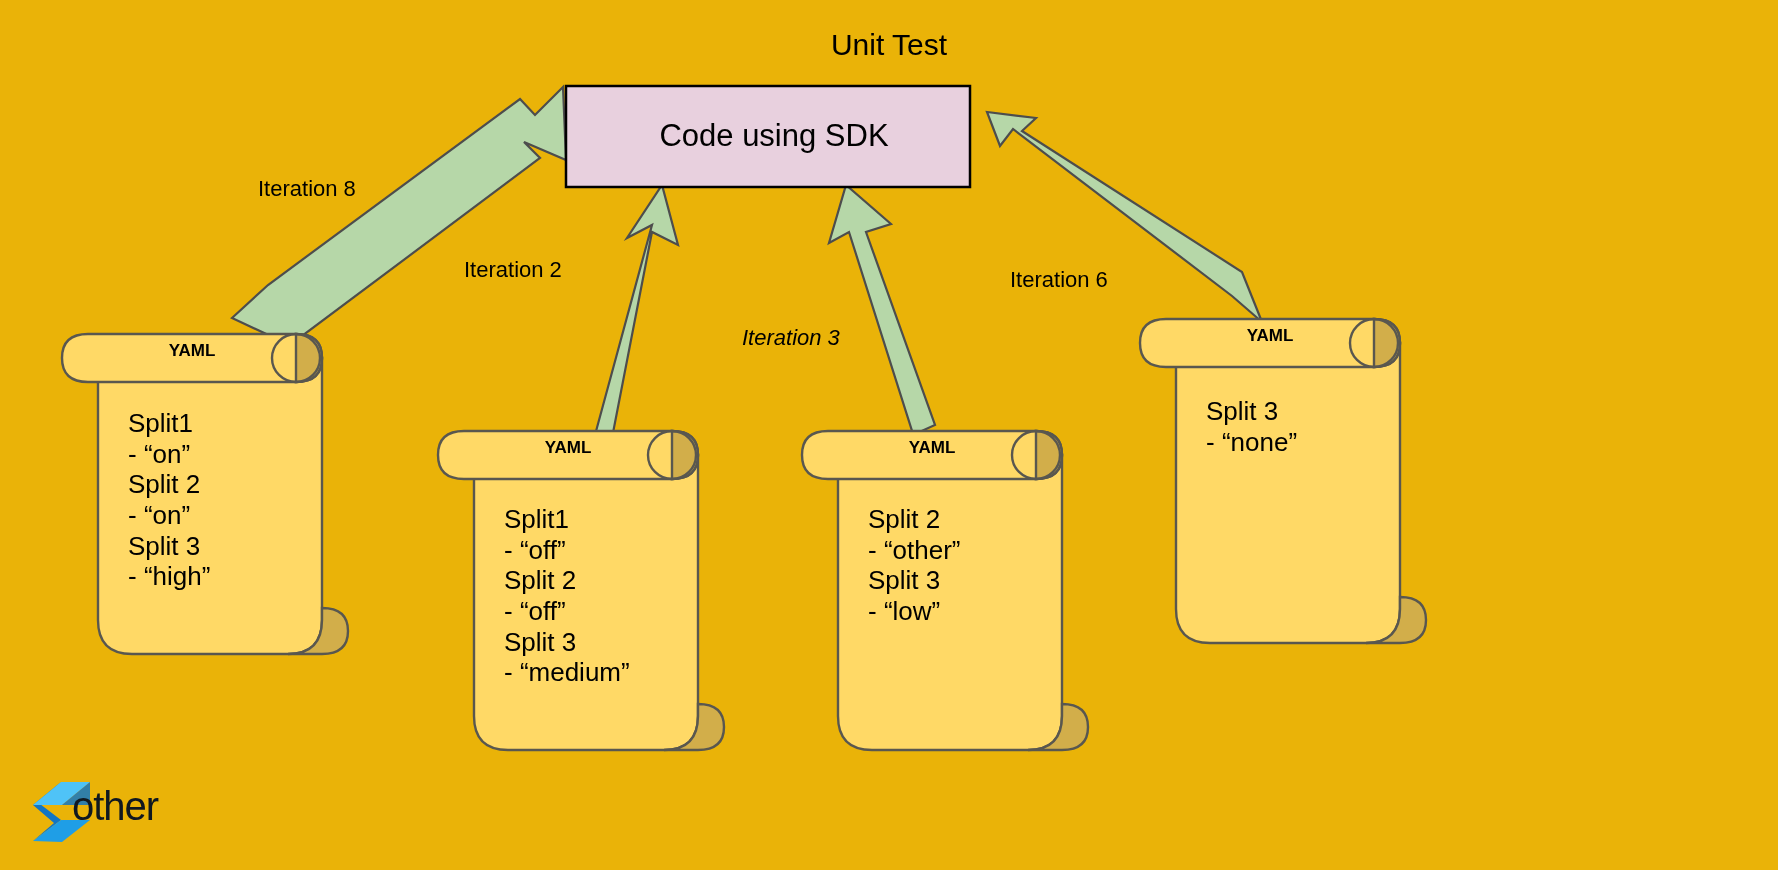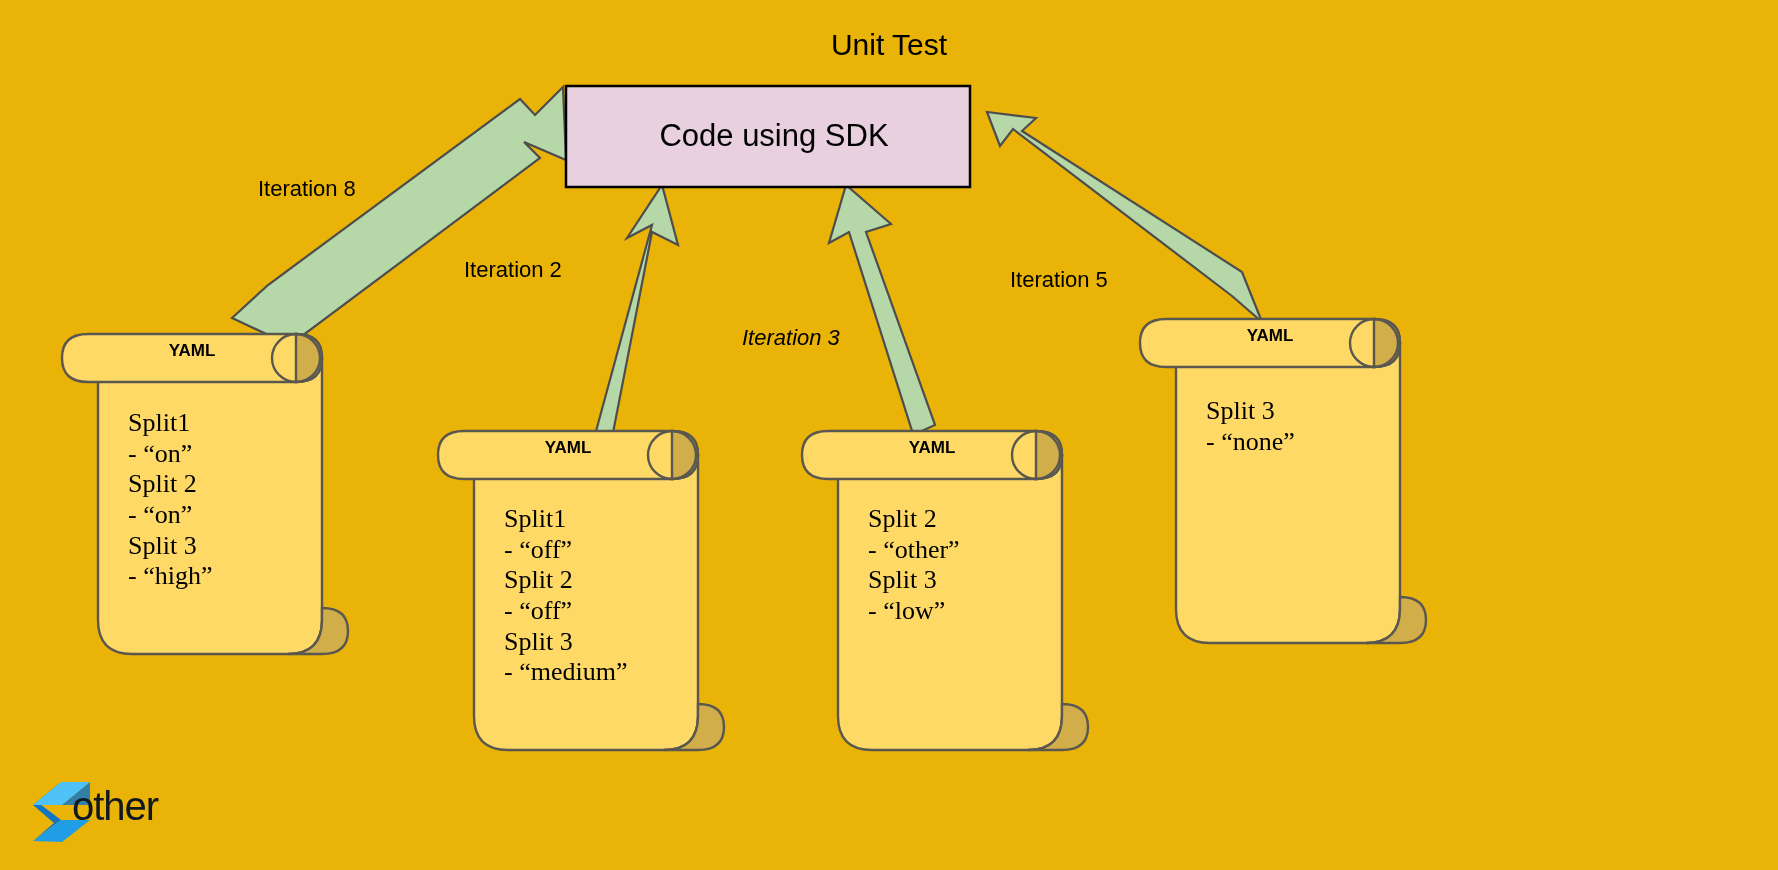--- a/index.html
+++ b/index.html
@@ -50,21 +50,20 @@
   .yaml-title {
     font-size: 17px;
     font-weight: bold;
     text-align: center;
     white-space: normal;
   }
   .yaml-body {
     font-size: 26px;
     line-height: 1.18;
     white-space: pre-line;
-    font-family: Liberation Serif, serif;
   }
 
   
   #split-logo-text {
     left: 72px;
     top: 784px;
     font-size: 40px;
     letter-spacing: -1px;
     color: #101820;
     font-family: "Liberation Sans", sans-serif;
@@ -162,21 +161,21 @@
   <div class="txt" id="unit-test-title">Unit Test</div>
 
   <div class="txt" id="sdk-box-label">Code using SDK</div>
 
   <div class="txt iteration-label" id="iteration-1-label">Iteration 8</div>
 
   <div class="txt iteration-label" id="iteration-2-label">Iteration 2</div>
 
   <div class="txt iteration-label" id="iteration-3-label">Iteration 3</div>
 
-  <div class="txt iteration-label" id="iteration-4-label">Iteration 5</div>
+  <div class="txt iteration-label" id="iteration-4-label">Iteration 6</div>
 
   <div class="txt yaml-title" style="left:62px; top:341px; width:260px;">YAML</div>
   <div class="txt yaml-body" style="left:128px; top:408px;">Split1
  - “on”
 Split 2
 - “on”
 Split 3
 - “high”</div>
 
   <div class="txt yaml-title" style="left:438px; top:438px; width:260px;">YAML</div>

